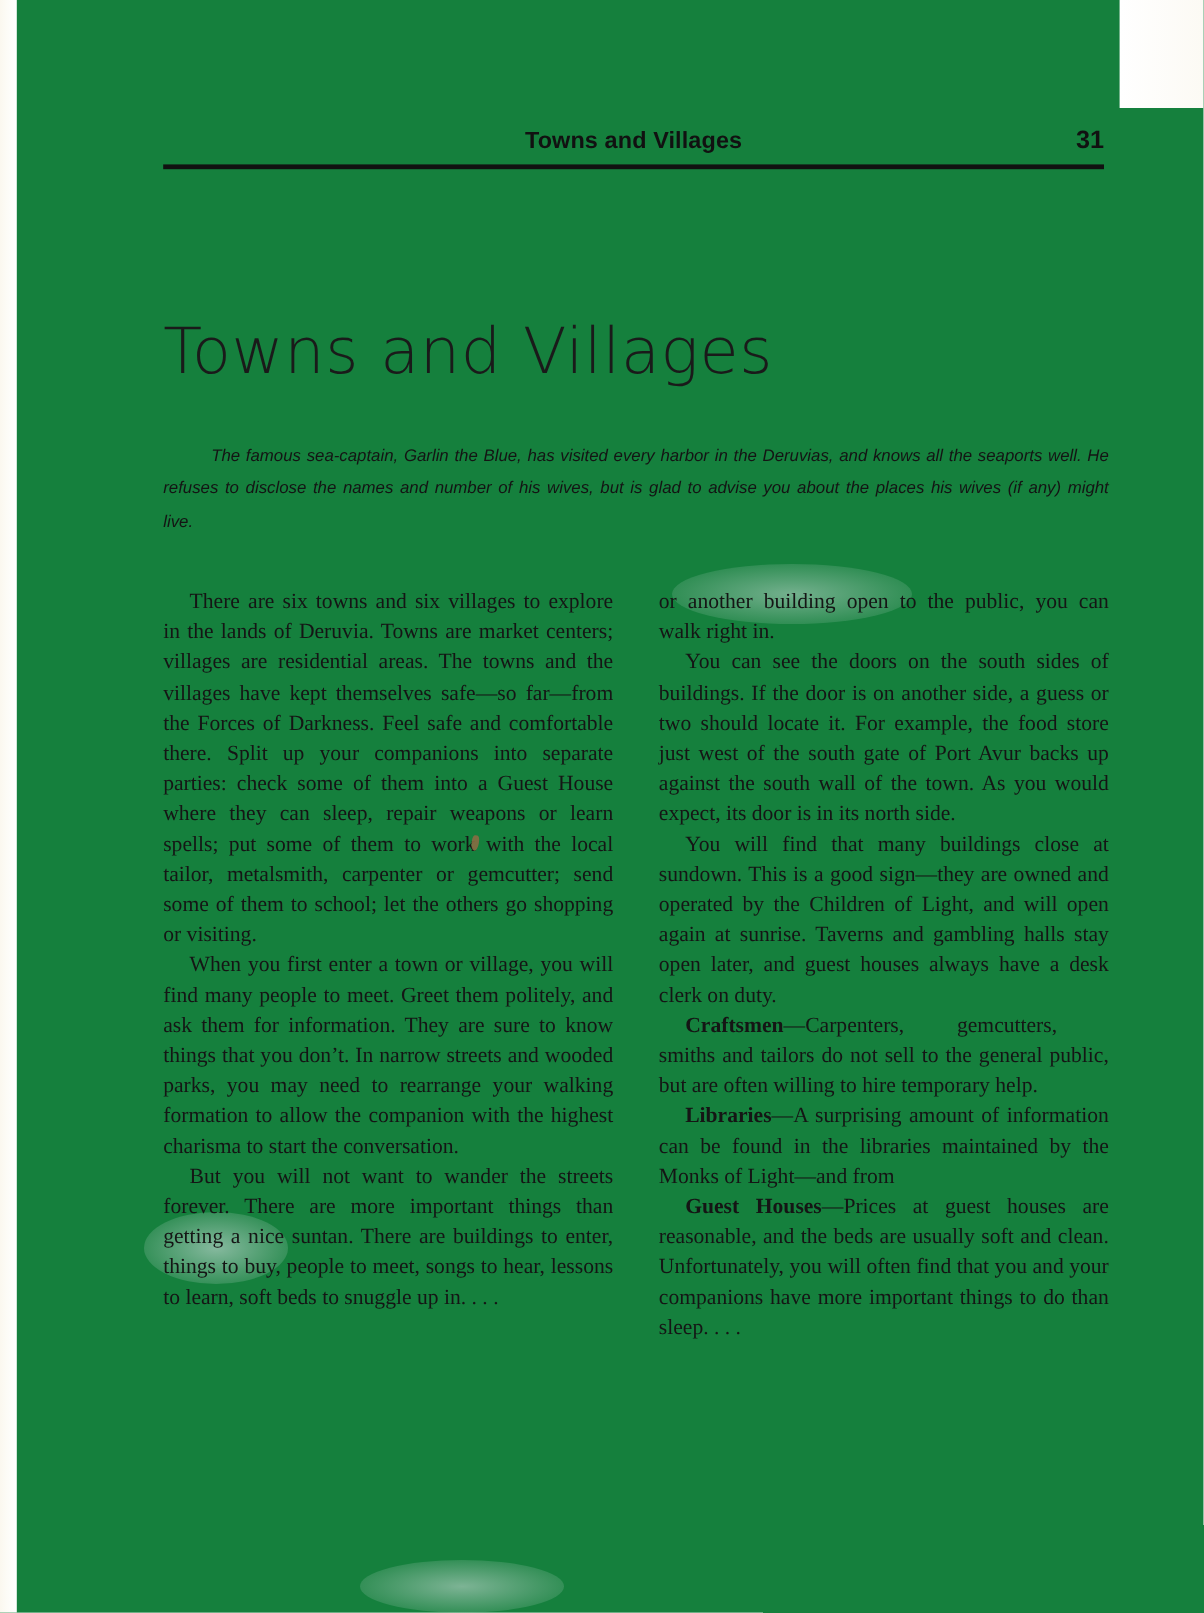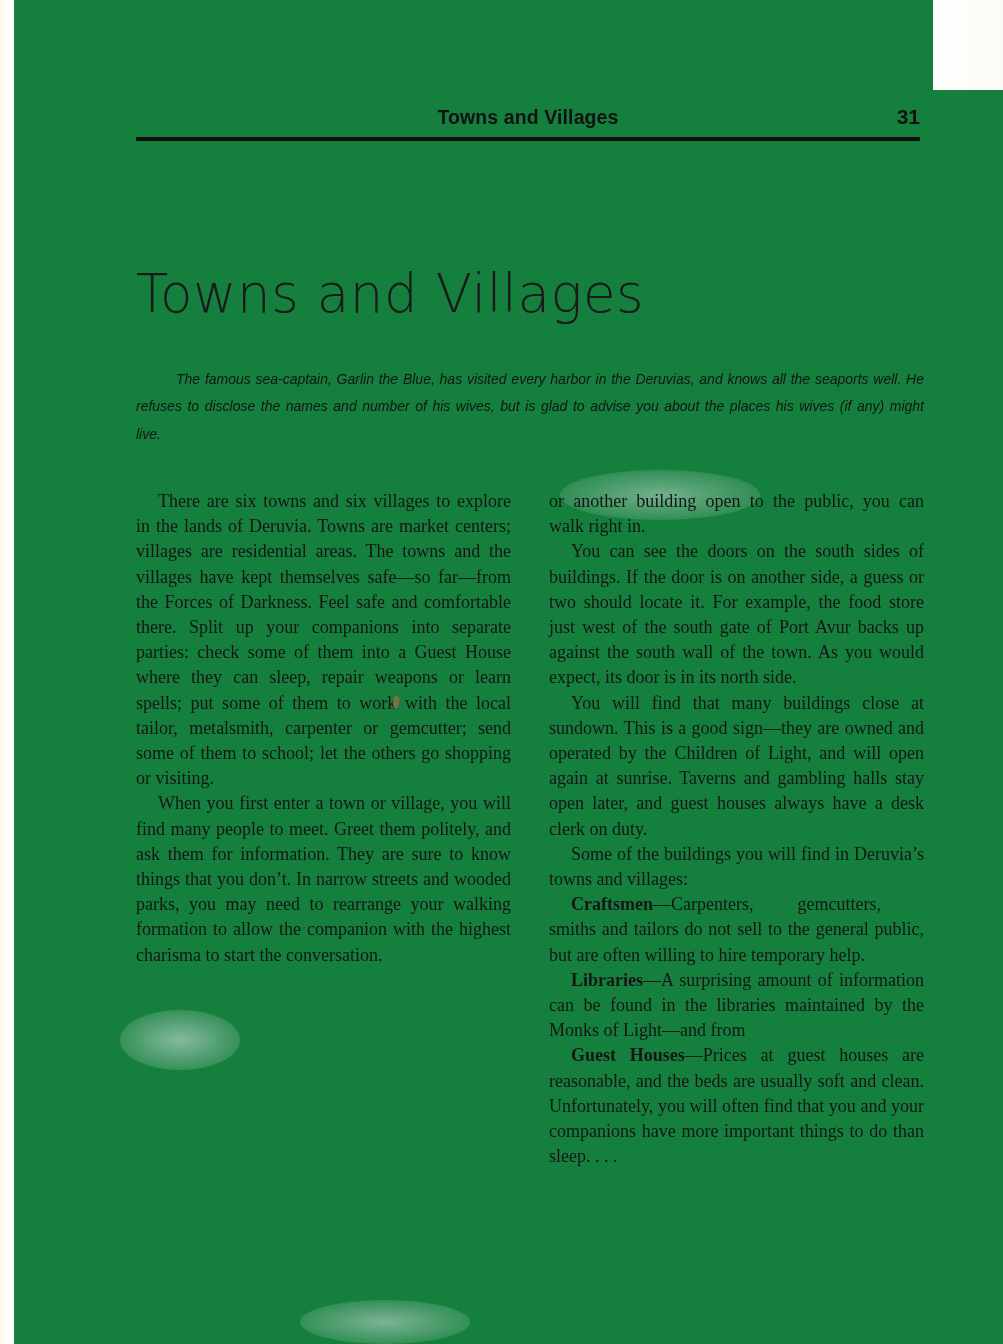--- a/index.html
+++ b/index.html
@@ -206,27 +206,27 @@
 
   <h1 class="chapter-title">Towns and Villages</h1>
 
   <div class="standfirst">The famous sea-captain, Garlin the Blue, has visited every harbor in the Deruvias, and knows all the seaports well. He refuses to disclose the names and number of his wives, but is glad to advise you about the places his wives (if any) might live.</div>
 
   <div class="columns">
 
     <div class="col col-left">
       <p><span>There are six towns and six villages to explore in the lands of Deruvia. Towns are market centers; villages are residential areas. The towns and the villages have kept themselves safe—so far—from the Forces of Darkness. Feel safe and comfortable there. Split up your companions into separate parties: check some of them into a Guest House where they can sleep, repair weapons or learn spells; put some of them to work</span><span class="speck"></span> <span>with the local tailor, metalsmith, carpenter or gemcutter; send some of them to school; let the others go shopping or visiting.</span></p>
       <p>When you first enter a town or village, you will find many people to meet. Greet them politely, and ask them for information. They are sure to know things that you don’t. In narrow streets and wooded parks, you may need to rearrange your walking formation to allow the companion with the highest charisma to start the conversation.</p>
+      <p>But you will not want to wander the streets forever. There are more important things than getting a nice suntan. There are buildings to enter, things to buy, people to meet, songs to hear, lessons to learn, soft beds to snuggle up in. . . .</p>
     </div>
 
     <div class="col col-right">
       <p class="no-indent">or another building open to the public, you can walk right in.</p>
       <p>You can see the doors on the south sides of buildings. If the door is on another side, a guess or two should locate it. For example, the food store just west of the south gate of Port Avur backs up against the south wall of the town. As you would expect, its door is in its north side.</p>
       <p>You will find that many buildings close at sundown. This is a good sign—they are owned and operated by the Children of Light, and will open again at sunrise. Taverns and gambling halls stay open later, and guest houses always have a desk clerk on duty.</p>
-      <p>Some of the buildings you will find in Deruvia’s towns and villages:</p>
 
       <p><span class="term">Craftsmen</span><span>—</span><span>Carpenters,</span><span class="wide-gap"></span><span>gemcutters, smiths and tailors do not sell to the general public, but are often willing to hire temporary help.</span></p>
 
       <p><span class="term">Libraries</span><span>—</span><span>A surprising amount of information can be found in the libraries maintained by the Monks of Light—and from</span></p>
 
       <p><span class="term">Guest Houses</span><span>—</span><span>Prices at guest houses are reasonable, and the beds are usually soft and clean. Unfortunately, you will often find that you and your companions have more important things to do than sleep. . . .</span></p>
     </div>
 
   </div>
 

